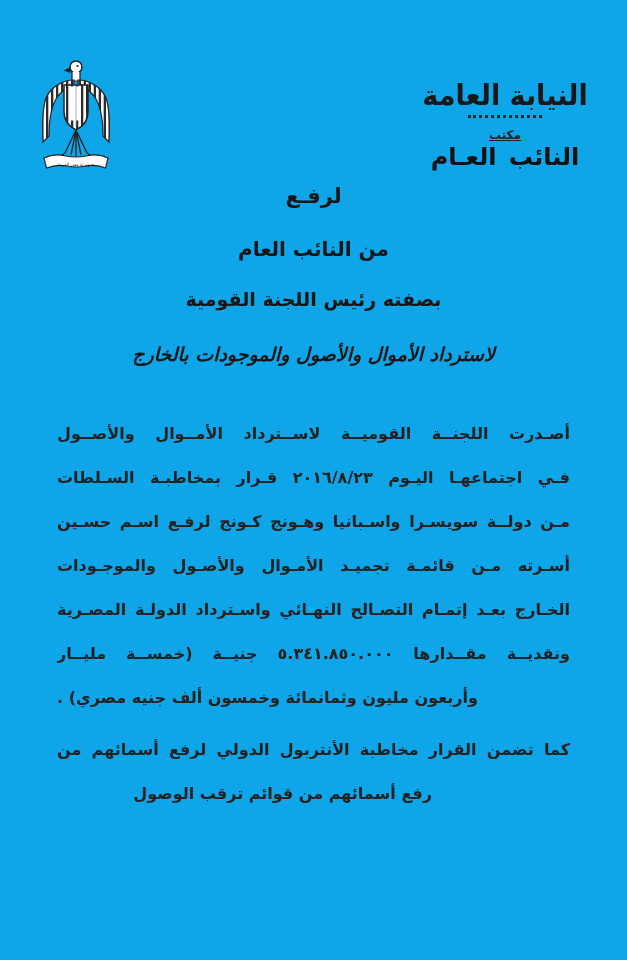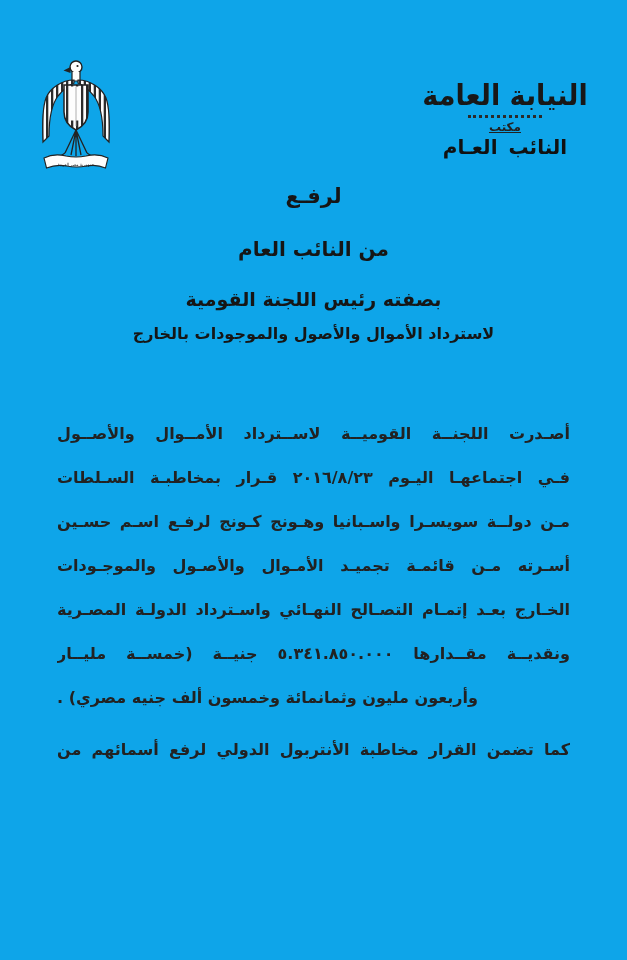--- a/index.html
+++ b/index.html
@@ -18,29 +18,29 @@
   .emblem svg{width:100%;height:100%;}
 
   
   .letterhead{position:absolute;right:38px;top:80px;width:168px;text-align:center;direction:rtl;}
   .org-cal{
     font-size:27px;font-weight:bold;color:#181818;
     transform:scaleY(1.05);
     letter-spacing:0px;line-height:1.2;
   }
   .ornament{width:74px;margin:1px auto 2px auto;border-bottom:3px dotted #2a2a2a;height:2px;}
-  .office-label{font-size:12px;font-weight:bold;color:#222;margin-top:2px;letter-spacing:1px;text-decoration:underline;}
-  .office-holder{font-size:20px;font-weight:bold;color:#111;margin-top:1px;word-spacing:4px;}
+  .office-label{font-size:12px;font-weight:bold;color:#222;margin-top:10px;letter-spacing:1px;text-decoration:underline;}
+  .office-holder{font-size:24px;font-weight:bold;color:#111;margin-top:1px;word-spacing:4px;}
 
   
   .heading{position:absolute;left:0;right:0;text-align:center;direction:rtl;font-weight:bold;color:#161616;}
   .h-bayan{top:184px;font-size:21px;}
   .h-from{top:237px;font-size:20px;}
   .h-capacity{top:288px;font-size:19px;}
-  .h-committee{top:324px;font-size:16px;}
+  .h-committee{top:343px;font-size:19px;font-style:italic;}
 
   
   .body-text{
     position:absolute;left:57px;right:57px;top:412px;
     direction:rtl;
     font-size:16px;font-weight:bold;color:#222;
   }
   .ln{height:44px;line-height:44px;overflow:hidden;white-space:nowrap;}
   .ln.j{text-align:justify;text-align-last:justify;white-space:normal;}
   .ln.r{text-align:left;}
@@ -96,15 +96,16 @@
 
   <div class="body-text" dir="rtl">
     <div class="ln j">أصـدرت اللجنــة القوميــة لاســترداد الأمــوال والأصــول والموجــودات بالخــارج</div>
     <div class="ln j">فـي اجتماعهـا اليـوم ٢٠١٦/٨/٢٣ قـرار بمخاطبـة السـلطات القضـائية فـي كـل</div>
     <div class="ln j">مـن دولــة سويسـرا واسـبانيا وهـونج كـونج لرفـع اسـم حسـين سـالم وأفـراد</div>
     <div class="ln j">أسـرته مـن قائمـة تجميـد الأمـوال والأصـول والموجـودات المـتحفظ عليهـا فـي</div>
     <div class="ln j">الخـارج بعـد إتمـام التصـالح النهـائي واسـترداد الدولـة المصـرية لأصـول عينيـة</div>
     <div class="ln j">ونقديــة مقــدارها ٥.٣٤١.٨٥٠.٠٠٠ جنيــة (خمســة مليــار وثلاثمائــة واحــد</div>
     <div class="ln r">وأربعون مليون وثمانمائة وخمسون ألف جنيه مصري) .</div>
     <div class="ln j p2-start">كما تضمن القرار مخاطبة الأنتربول الدولي لرفع أسمائهم من النشرة الحمراء وكذا</div>
+    <div class="ln p2-end">رفع أسمائهم من قوائم ترقب الوصول</div>
   </div>
 
 </div>
 
 </body></html>

